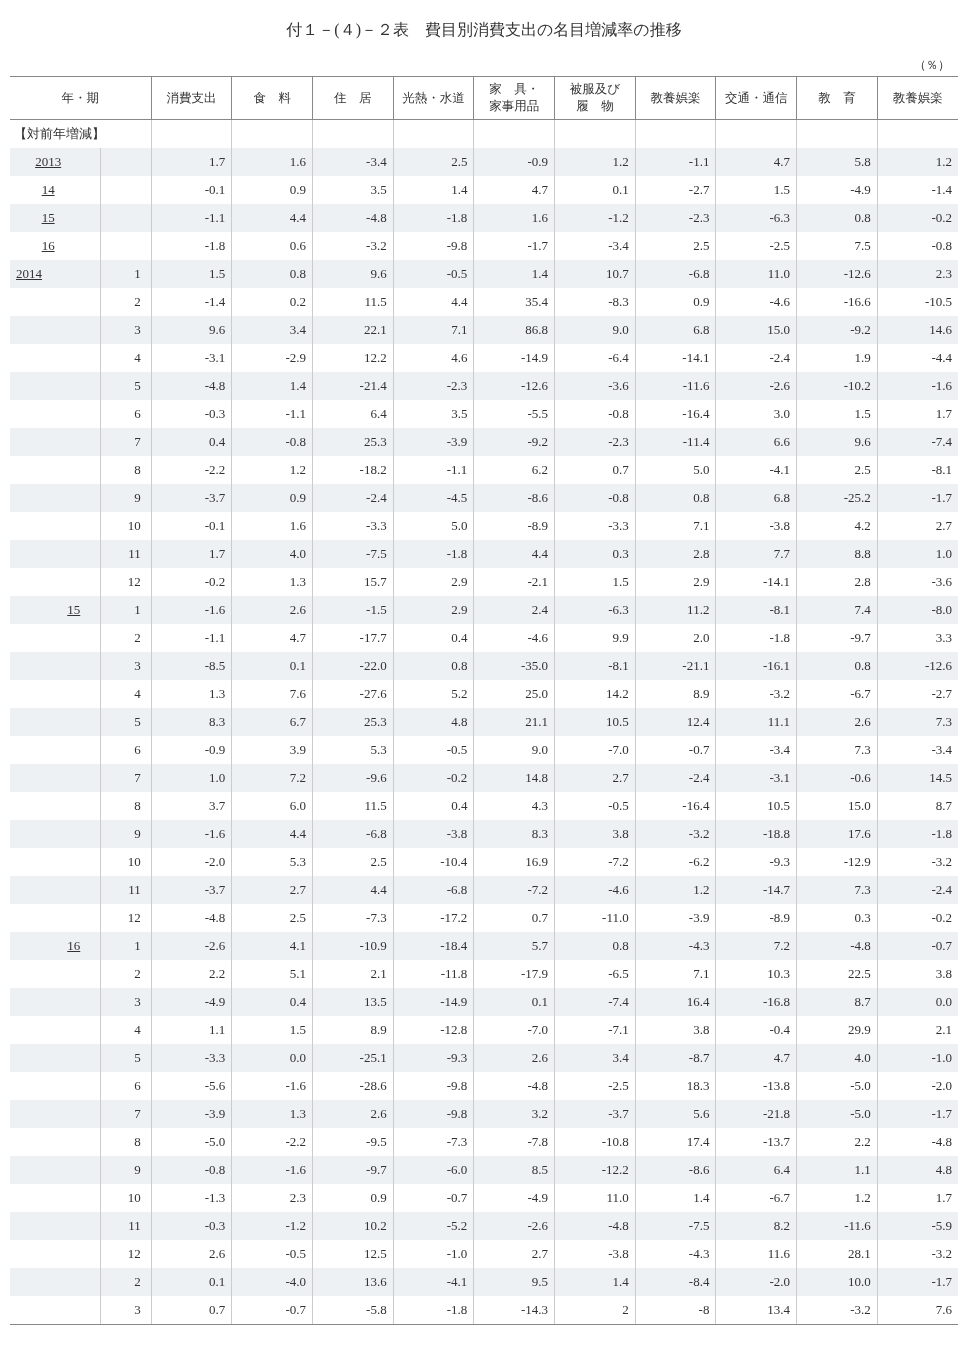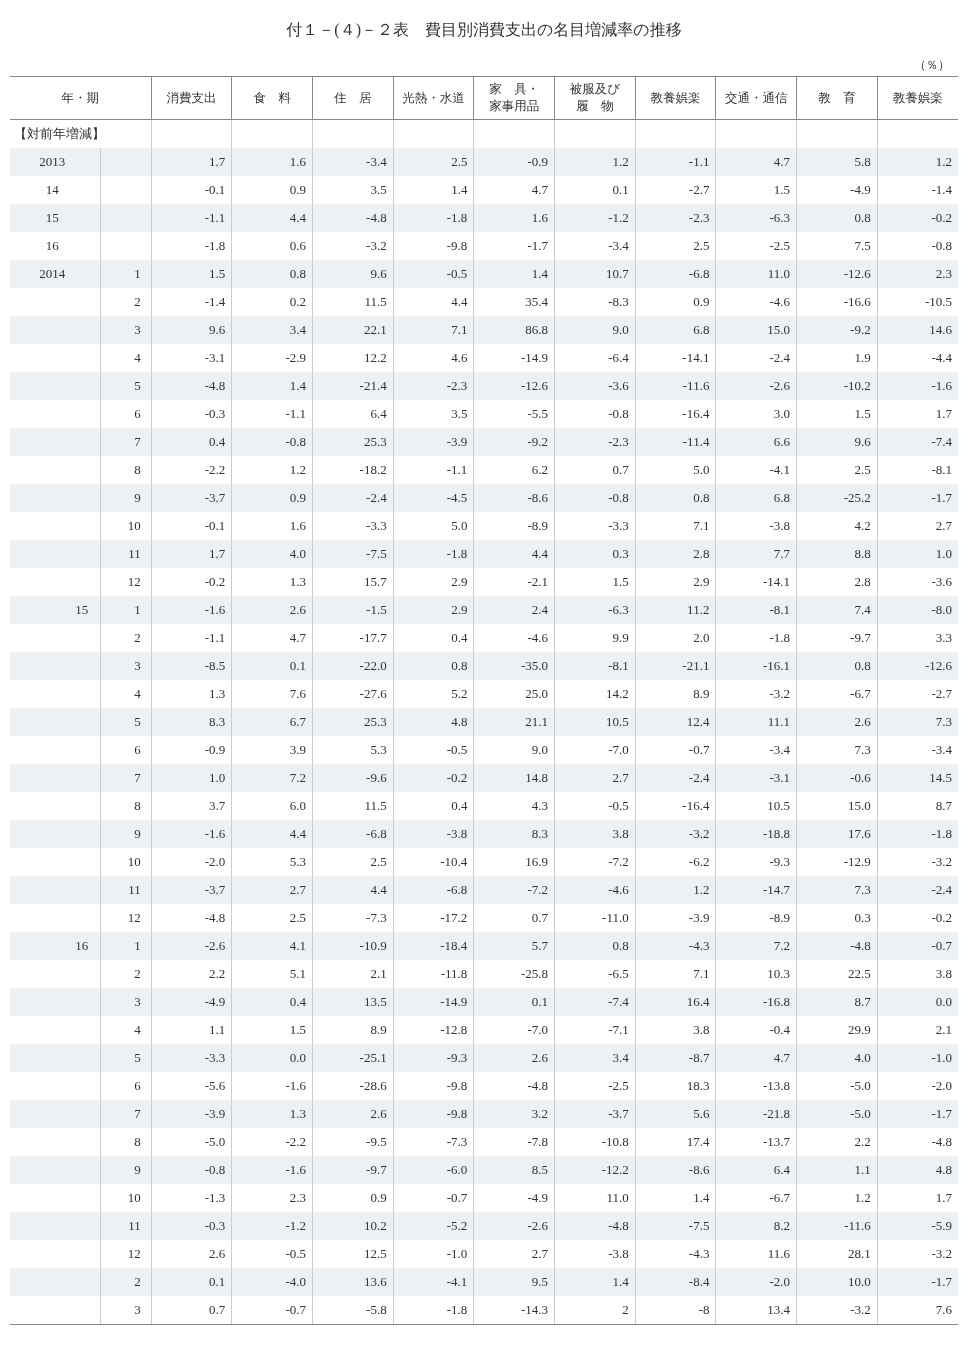--- a/index.html
+++ b/index.html
@@ -60,21 +60,22 @@
   }
   tbody tr:last-child td {
     border-bottom: 1px solid #888;
   }
   .section-row td {
     text-align: left !important;
     padding-left: 4px;
   }
   .year-col {
     text-align: right;
-    padding-right: 12px;
+    padding-right: 20px;
+    text-decoration: underline;
   }
   .month-col {
     text-align: right;
     padding-right: 10px;
     width: 28px;
   }
   col.period-year { width: 90px; }
   col.period-month { width: 50px; }
   col.data { width: 80px; }
 </style>
@@ -180,21 +181,21 @@
         <td>-3.2</td>
         <td>-9.8</td>
         <td>-1.7</td>
         <td>-3.4</td>
         <td>2.5</td>
         <td>-2.5</td>
         <td>7.5</td>
         <td>-0.8</td>
       </tr>
       <tr>
-        <td class="year-col" style="text-align: center;">2014</td>
+        <td class="year-col" style="text-align: left;">2014</td>
         <td class="month-col">1</td>
         <td>1.5</td>
         <td>0.8</td>
         <td>9.6</td>
         <td>-0.5</td>
         <td>1.4</td>
         <td>10.7</td>
         <td>-6.8</td>
         <td>11.0</td>
         <td>-12.6</td>
@@ -536,21 +537,21 @@
         <td>-4.8</td>
         <td>-0.7</td>
       </tr>
       <tr>
         <td class="year-col" style="text-align: right;"></td>
         <td class="month-col">2</td>
         <td>2.2</td>
         <td>5.1</td>
         <td>2.1</td>
         <td>-11.8</td>
-        <td>-25.8</td>
+        <td>-17.9</td>
         <td>-6.5</td>
         <td>7.1</td>
         <td>10.3</td>
         <td>22.5</td>
         <td>3.8</td>
       </tr>
       <tr>
         <td class="year-col" style="text-align: right;"></td>
         <td class="month-col">3</td>
         <td>-4.9</td>

